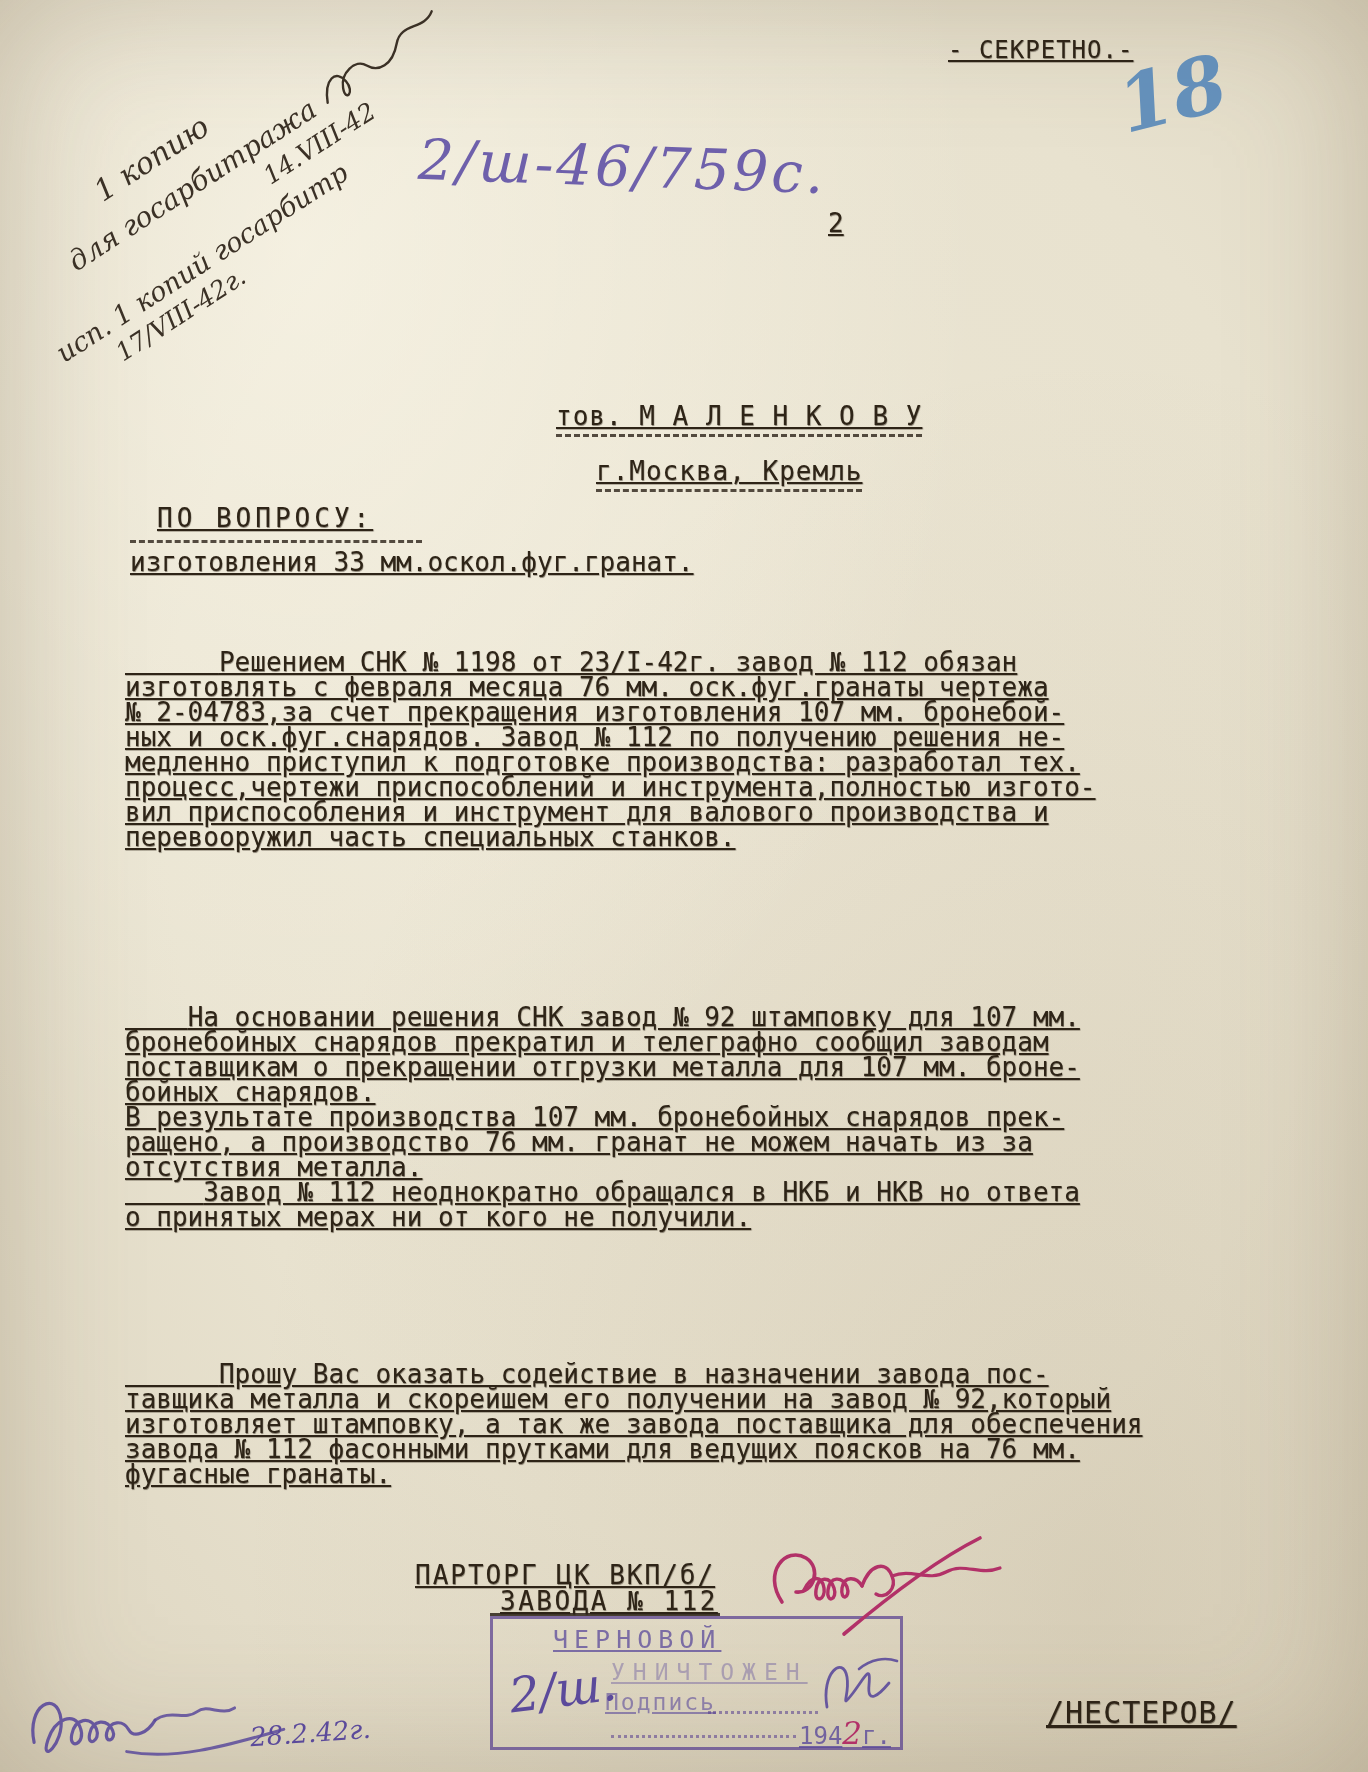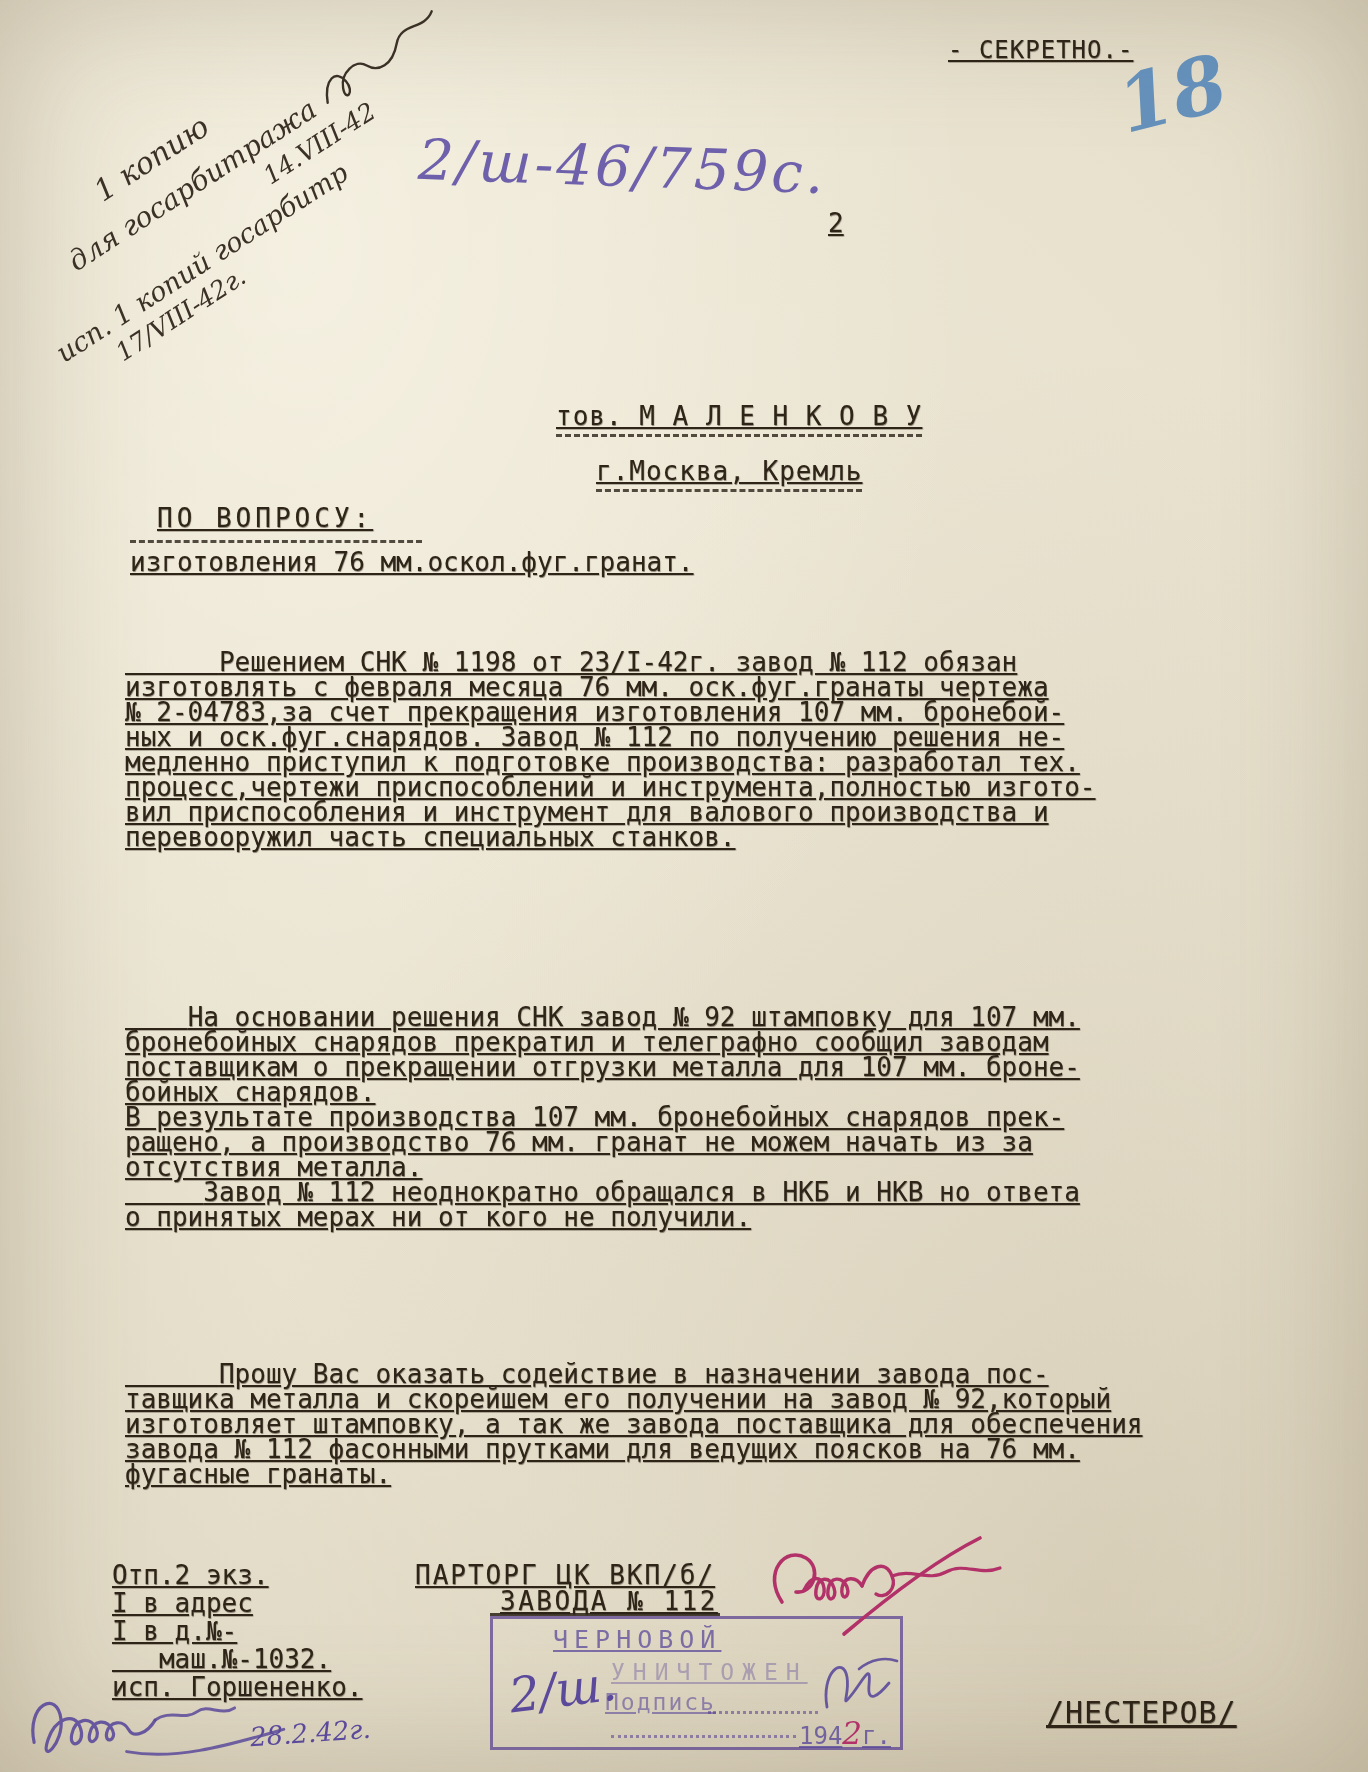--- a/index.html
+++ b/index.html
@@ -46,21 +46,21 @@
     <div class="hand-serif" style="font-size:25px;margin-left:300px;margin-top:0px;">14.VIII-42</div>
     <div class="hand-serif" style="font-size:27px;margin-left:30px;margin-top:6px;">исп. 1 копий госарбитр</div>
     <div class="hand-serif" style="font-size:25px;margin-left:80px;margin-top:2px;">17/VIII-42г.</div>
   </div>
 
   <div class="abs typed nw u-dash" style="left:556px;top:401px;font-size:26px;letter-spacing:1px;">тов.  М А Л Е Н К О В У</div>
   <div class="abs typed nw u-dash" style="left:596px;top:456px;font-size:26px;letter-spacing:1px;">г.Москва, Кремль</div>
 
   <div class="abs typed nw" style="left:157px;top:503px;font-size:26px;letter-spacing:4px;">ПО ВОПРОСУ:</div>
   <div class="abs" style="left:130px;top:540px;width:292px;border-top:3px dashed rgba(44,34,24,.8);"></div>
-  <div class="abs typed nw" style="left:130px;top:547px;font-size:26px;">изготовления 76 мм.оскол.фуг.гранат.</div>
+  <div class="abs typed nw" style="left:130px;top:547px;font-size:26px;">изготовления 33 мм.оскол.фуг.гранат.</div>
 
   <div class="abs typed t26 pre" style="left:125px;top:650px;width:1060px;">      Решением СНК № 1198 от 23/I-42г. завод № 112 обязан
 изготовлять с февраля месяца 76 мм. оск.фуг.гранаты чертежа
 № 2-04783,за счет прекращения изготовления 107 мм. бронебой-
 ных и оск.фуг.снарядов. Завод № 112 по получению решения не-
 медленно приступил к подготовке производства: разработал тех.
 процесс,чертежи приспособлений и инструмента,полностью изгото-
 вил приспособления и инструмент для валового производства и
 перевооружил часть специальных станков.</div>
   <div class="abs typed t26 pre" style="left:125px;top:1005px;width:1060px;">    На основании решения СНК завод № 92 штамповку для 107 мм.
@@ -71,25 +71,20 @@
 ращено, а производство 76 мм. гранат не можем начать из за
 отсутствия металла.
      Завод № 112 неоднократно обращался в НКБ и НКВ но ответа
 о принятых мерах ни от кого не получили.</div>
   <div class="abs typed t26 pre" style="left:125px;top:1362px;width:1060px;">      Прошу Вас оказать содействие в назначении завода пос-
 тавщика металла и скорейшем его получении на завод № 92,который
 изготовляет штамповку, а так же завода поставщика для обеспечения
 завода № 112 фасонными прутками для ведущих поясков на 76 мм.
 фугасные гранаты.</div>
 
-  <div class="abs typed pre" style="left:112px;top:1561px;font-size:26px;line-height:28px;">Отп.2 экз.
-I в адрес
-I в д.№-
-   маш.№-1032.
-исп. Горшененко.</div>
 
   <svg class="abs" style="left:25px;top:1672px;transform:rotate(-3deg);" width="340" height="90" viewBox="0 0 340 90">
     <path d="M8,62 C2,24 34,10 36,40 C38,64 12,86 22,60 C30,40 50,32 55,50 C60,66 42,72 46,56 C50,40 66,38 71,52 C75,64 60,70 64,56 C68,42 82,42 87,54 C91,64 78,68 81,56 C85,44 98,44 103,54 C108,64 122,58 130,46" fill="none" stroke="#5b4a9b" stroke-width="3.2" stroke-linecap="round" opacity=".9"></path>
     <path d="M100,76 C150,88 205,74 258,62" fill="none" stroke="#5b4a9b" stroke-width="3" stroke-linecap="round" opacity=".85"></path>
     <path d="M130,46 C145,36 160,48 172,40 C184,32 196,46 210,38" fill="none" stroke="#5b4a9b" stroke-width="3" stroke-linecap="round" opacity=".85"></path>
   </svg>
   <div class="abs hand-serif nw" style="left:250px;top:1718px;font-size:26px;color:#5b4a9b;transform:rotate(-4deg);">28.2.42г.</div>
 
   <div class="abs typed nw" style="left:415px;top:1560px;font-size:26px;letter-spacing:2px;">ПАРТОРГ  ЦК  ВКП/б/</div>
   <div class="abs typed nw" style="left:500px;top:1586px;font-size:26px;letter-spacing:2.5px;">ЗАВОДА № 112</div>

